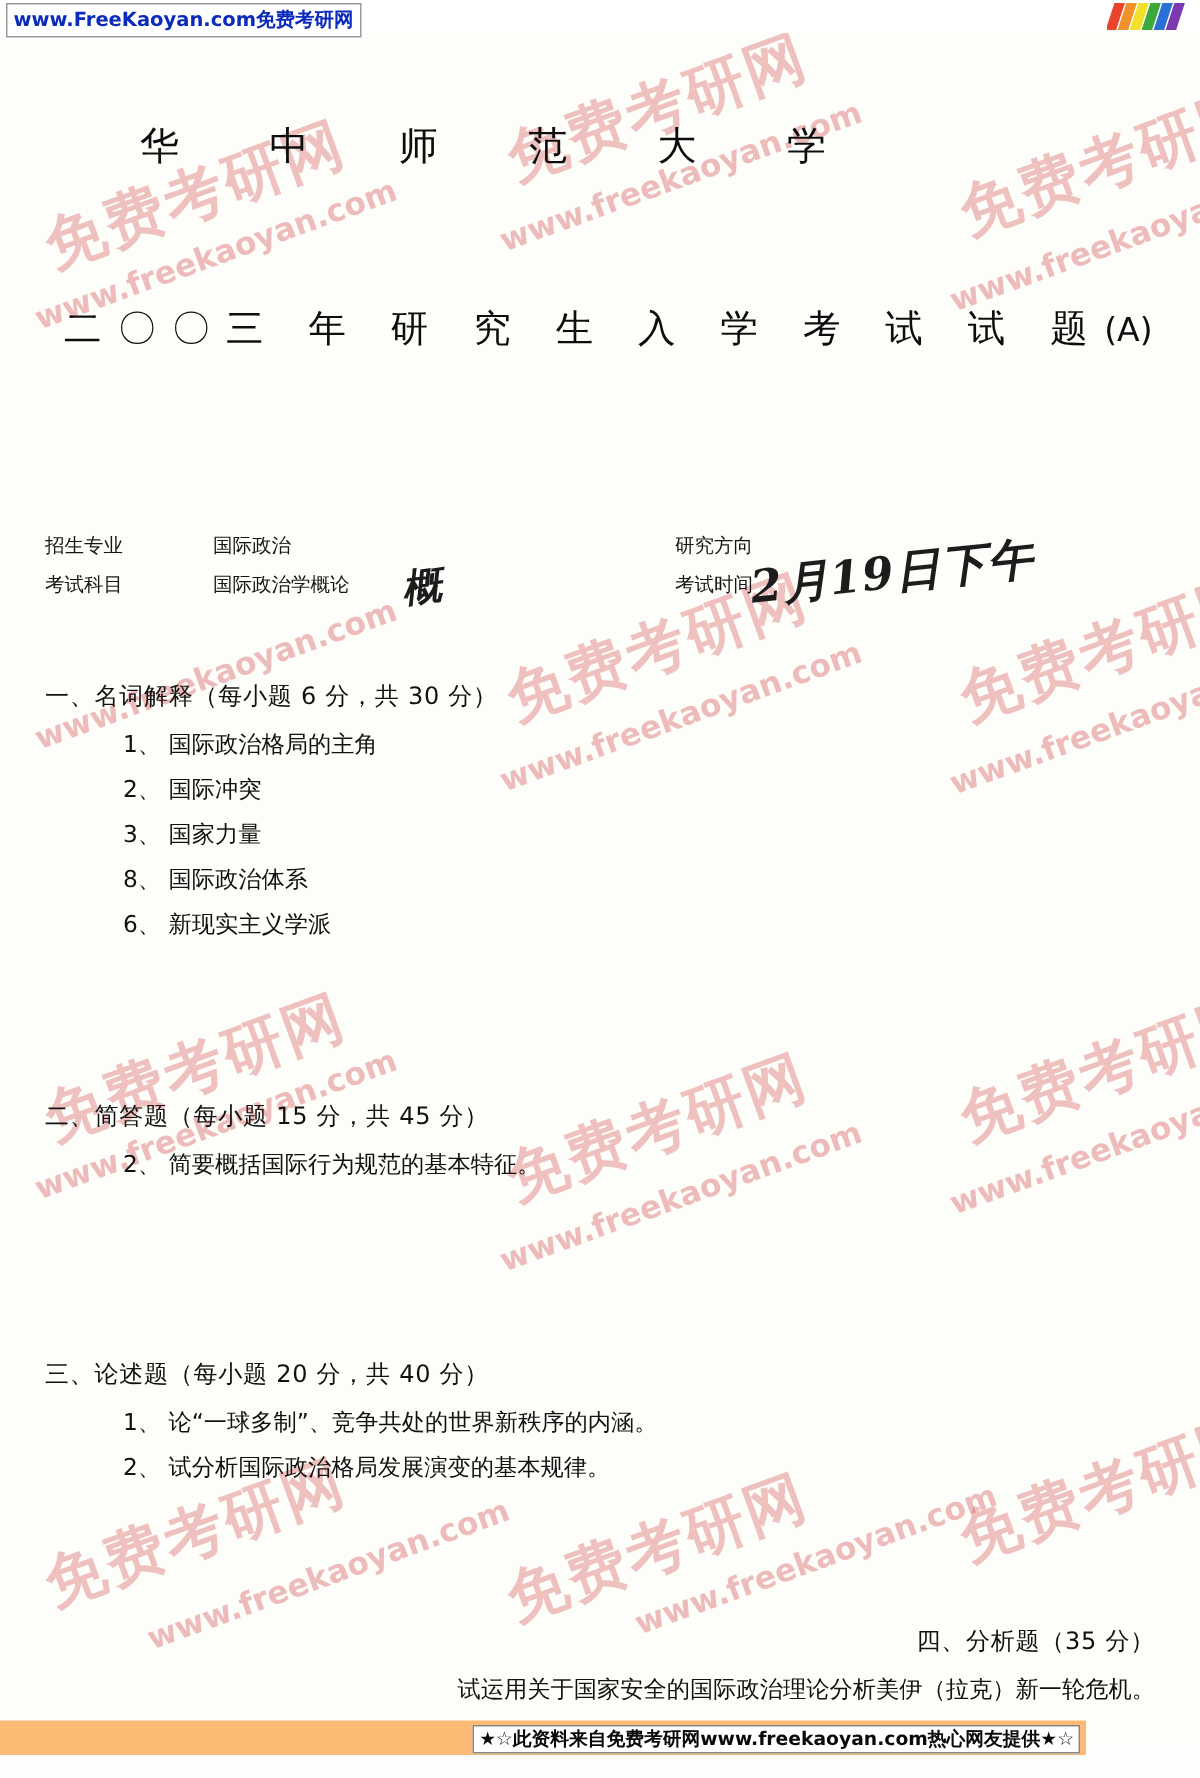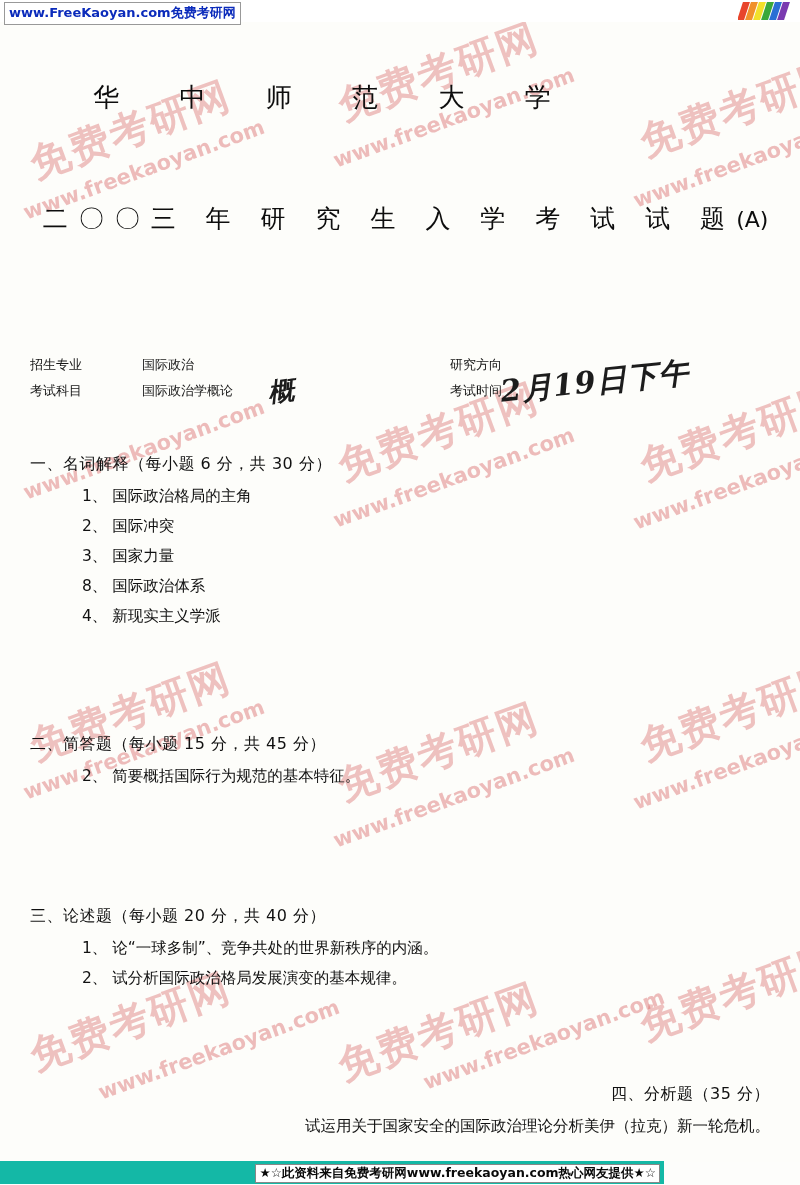--- a/index.html
+++ b/index.html
@@ -160,23 +160,23 @@
   }
   .s1 { top: 432px; }
   .s2 { top: 688px; margin-top: 24px; }
   .s3 { top: 884px; }
   .s4 { top: 1062px; text-align: right; }
   .s4 .q { padding-left: 56px; }
 
   
   .bottombar {
     position: absolute;
-    left: 0; bottom: 1px;
-    width: 664px; height: 23px;
-    background: #14b8a6;
+    left: 0; bottom: 15px;
+    width: 724px; height: 23px;
+    background: #fdba74;
     z-index: 40;
   }
   .bottom-note {
     position: absolute;
     right: 4px; top: 3px;
     font-size: 12.5px;
     font-weight: bold;
     color: #0a0a0a;
     border: 1px solid #888;
     padding: 0 3px;
@@ -251,21 +251,21 @@
 
   <span class="hand h1">概</span>
   <span class="hand h2">2月19日下午</span>
 
   <div class="section s1">
     <div class="section-head">一、名词解释（每小题 6 分，共 30 分）</div>
     <div class="q">1、 国际政治格局的主角</div>
     <div class="q">2、 国际冲突</div>
     <div class="q">3、 国家力量</div>
     <div class="q">8、 国际政治体系</div>
-    <div class="q">4、 新现实主义学派</div>
+    <div class="q">6、 新现实主义学派</div>
   </div>
 
   <div class="section s2">
     <div class="section-head">二、简答题（每小题 15 分，共 45 分）</div>
     <div class="q">2、 简要概括国际行为规范的基本特征。</div>
   </div>
 
   <div class="section s3">
     <div class="section-head">三、论述题（每小题 20 分，共 40 分）</div>
     <div class="q">1、 论“一球多制”、竞争共处的世界新秩序的内涵。</div>

